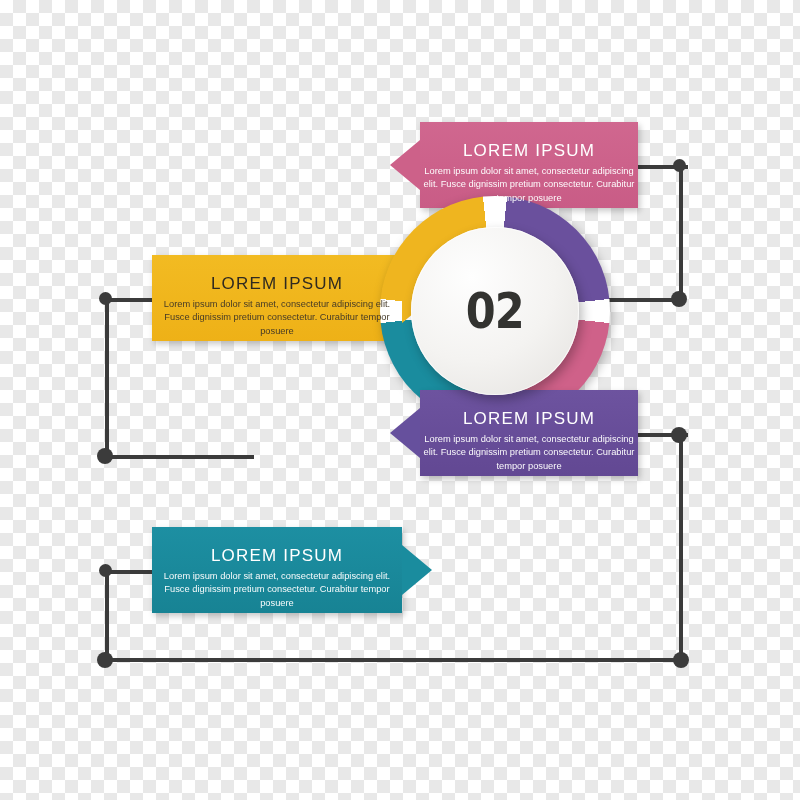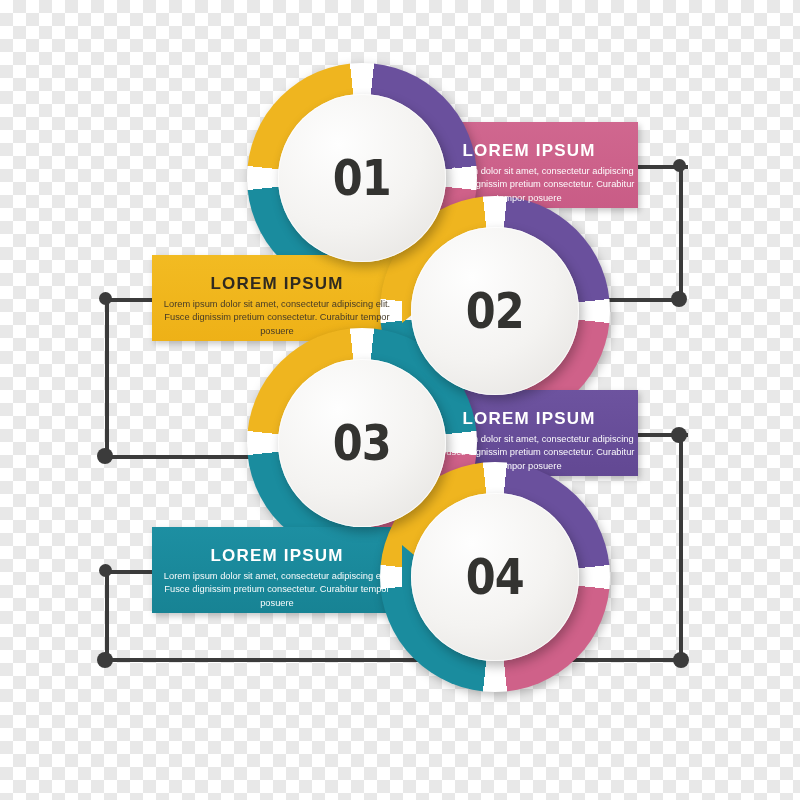--- a/index.html
+++ b/index.html
@@ -28,21 +28,21 @@
   
   .bar{
     position:absolute;
     box-sizing:border-box;
     color:#ffffff;
     box-shadow:2px 3px 6px rgba(0,0,0,.22);
   }
   .bar .title{
     font-size:17px;
     letter-spacing:1.2px;
-    font-weight:700;
+    font-weight:400;
     margin:0 0 6px 0;
     line-height:1;
   }
   .bar .body{
     font-size:9.3px;
     line-height:1.45;
     margin:0;
     opacity:.97;
   }
   .bar .inner{position:relative;z-index:3;}
@@ -112,38 +112,20 @@
   </div>
 
   <div class="bar pink right" style="left:420px;top:122px;width:218px;height:86px;">
     <div class="tail" style="left:-30px;top:18px;border-top:25px solid transparent;border-bottom:25px solid transparent;border-right:30px solid #cd6189;"></div>
     <div class="inner">
       <p class="title">LOREM IPSUM</p>
       <p class="body">Lorem ipsum dolor sit amet, consectetur adipiscing elit. Fusce dignissim pretium consectetur. Curabitur tempor posuere</p>
     </div>
   </div>
 
-  <div class="circle-group" style="left:247px;top:63px;">
-    <div class="ring">
-      <div class="seg" style="background:conic-gradient(from 0deg,
-           #ffffff 0deg 6deg,
-           #6a509d 6deg 84deg,
-           #ffffff 84deg 96deg,
-           #cf6189 96deg 174deg,
-           #ffffff 174deg 186deg,
-           #1a8c9e 186deg 264deg,
-           #ffffff 264deg 276deg,
-           #efb51f 276deg 354deg,
-           #ffffff 354deg 360deg);
-           filter:drop-shadow(2px 3px 5px rgba(0,0,0,.25));"></div>
-    </div>
-    <div class="disc">
-      <span>01</span>
-    </div>
-  </div>
 
   <div class="bar yellow left" style="left:152px;top:255px;width:250px;height:86px;">
     <div class="tail" style="right:-30px;top:18px;border-top:25px solid transparent;border-bottom:25px solid transparent;border-left:30px solid #efb51f;"></div>
     <div class="inner">
       <p class="title">LOREM IPSUM</p>
       <p class="body">Lorem ipsum dolor sit amet, consectetur adipiscing elit. Fusce dignissim pretium consectetur. Curabitur tempor posuere</p>
     </div>
   </div>
 
   <div class="circle-group" style="left:380px;top:196px;text-align:center;">
@@ -166,59 +148,23 @@
   </div>
 
   <div class="bar purple right" style="left:420px;top:390px;width:218px;height:86px;">
     <div class="tail" style="left:-30px;top:18px;border-top:25px solid transparent;border-bottom:25px solid transparent;border-right:30px solid #66509d;"></div>
     <div class="inner">
       <p class="title">LOREM IPSUM</p>
       <p class="body">Lorem ipsum dolor sit amet, consectetur adipiscing elit. Fusce dignissim pretium consectetur. Curabitur tempor posuere</p>
     </div>
   </div>
 
-  <div class="circle-group" style="left:247px;top:328px;">
-    <div class="ring">
-      <div class="seg" style="background:conic-gradient(from 0deg,
-           #ffffff 0deg 6deg,
-           #1a8c9e 6deg 84deg,
-           #ffffff 84deg 96deg,
-           #cf6189 96deg 174deg,
-           #ffffff 174deg 186deg,
-           #1a8c9e 186deg 264deg,
-           #ffffff 264deg 276deg,
-           #efb51f 276deg 354deg,
-           #ffffff 354deg 360deg);
-           filter:drop-shadow(2px 3px 5px rgba(0,0,0,.25));"></div>
-    </div>
-    <div class="disc">
-      <span>03</span>
-    </div>
-  </div>
 
   <div class="bar teal left" style="left:152px;top:527px;width:250px;height:86px;">
     <div class="tail" style="right:-30px;top:18px;border-top:25px solid transparent;border-bottom:25px solid transparent;border-left:30px solid #1a8c9e;"></div>
     <div class="inner">
       <p class="title">LOREM IPSUM</p>
       <p class="body">Lorem ipsum dolor sit amet, consectetur adipiscing elit. Fusce dignissim pretium consectetur. Curabitur tempor posuere</p>
     </div>
   </div>
 
-  <div class="circle-group" style="left:380px;top:462px;">
-    <div class="ring">
-      <div class="seg" style="background:conic-gradient(from 0deg,
-           #ffffff 0deg 6deg,
-           #6a509d 6deg 84deg,
-           #ffffff 84deg 96deg,
-           #cf6189 96deg 174deg,
-           #ffffff 174deg 186deg,
-           #1a8c9e 186deg 264deg,
-           #ffffff 264deg 276deg,
-           #efb51f 276deg 354deg,
-           #ffffff 354deg 360deg);
-           filter:drop-shadow(2px 3px 5px rgba(0,0,0,.25));"></div>
-    </div>
-    <div class="disc">
-      <span>04</span>
-    </div>
-  </div>
 
 </div>
 
 </body></html>

